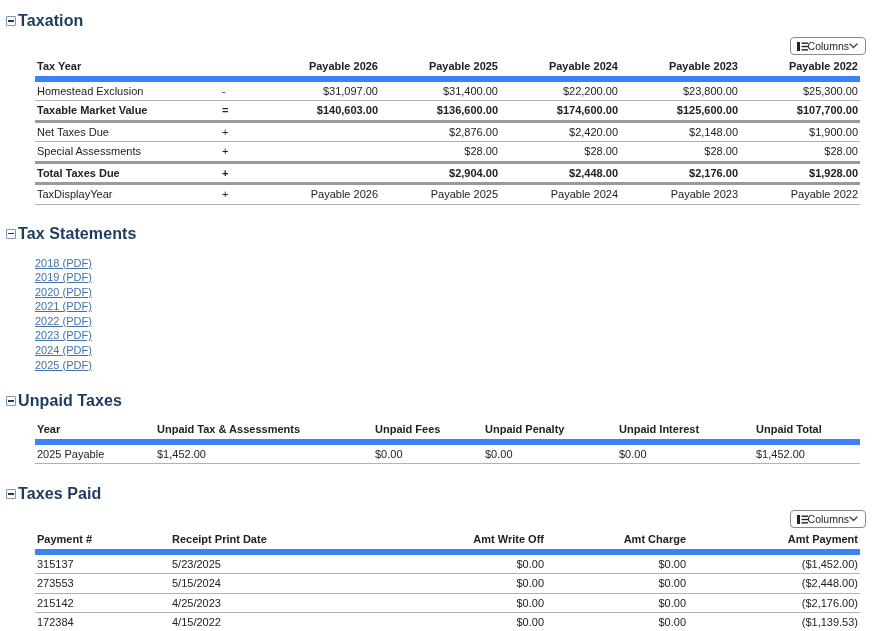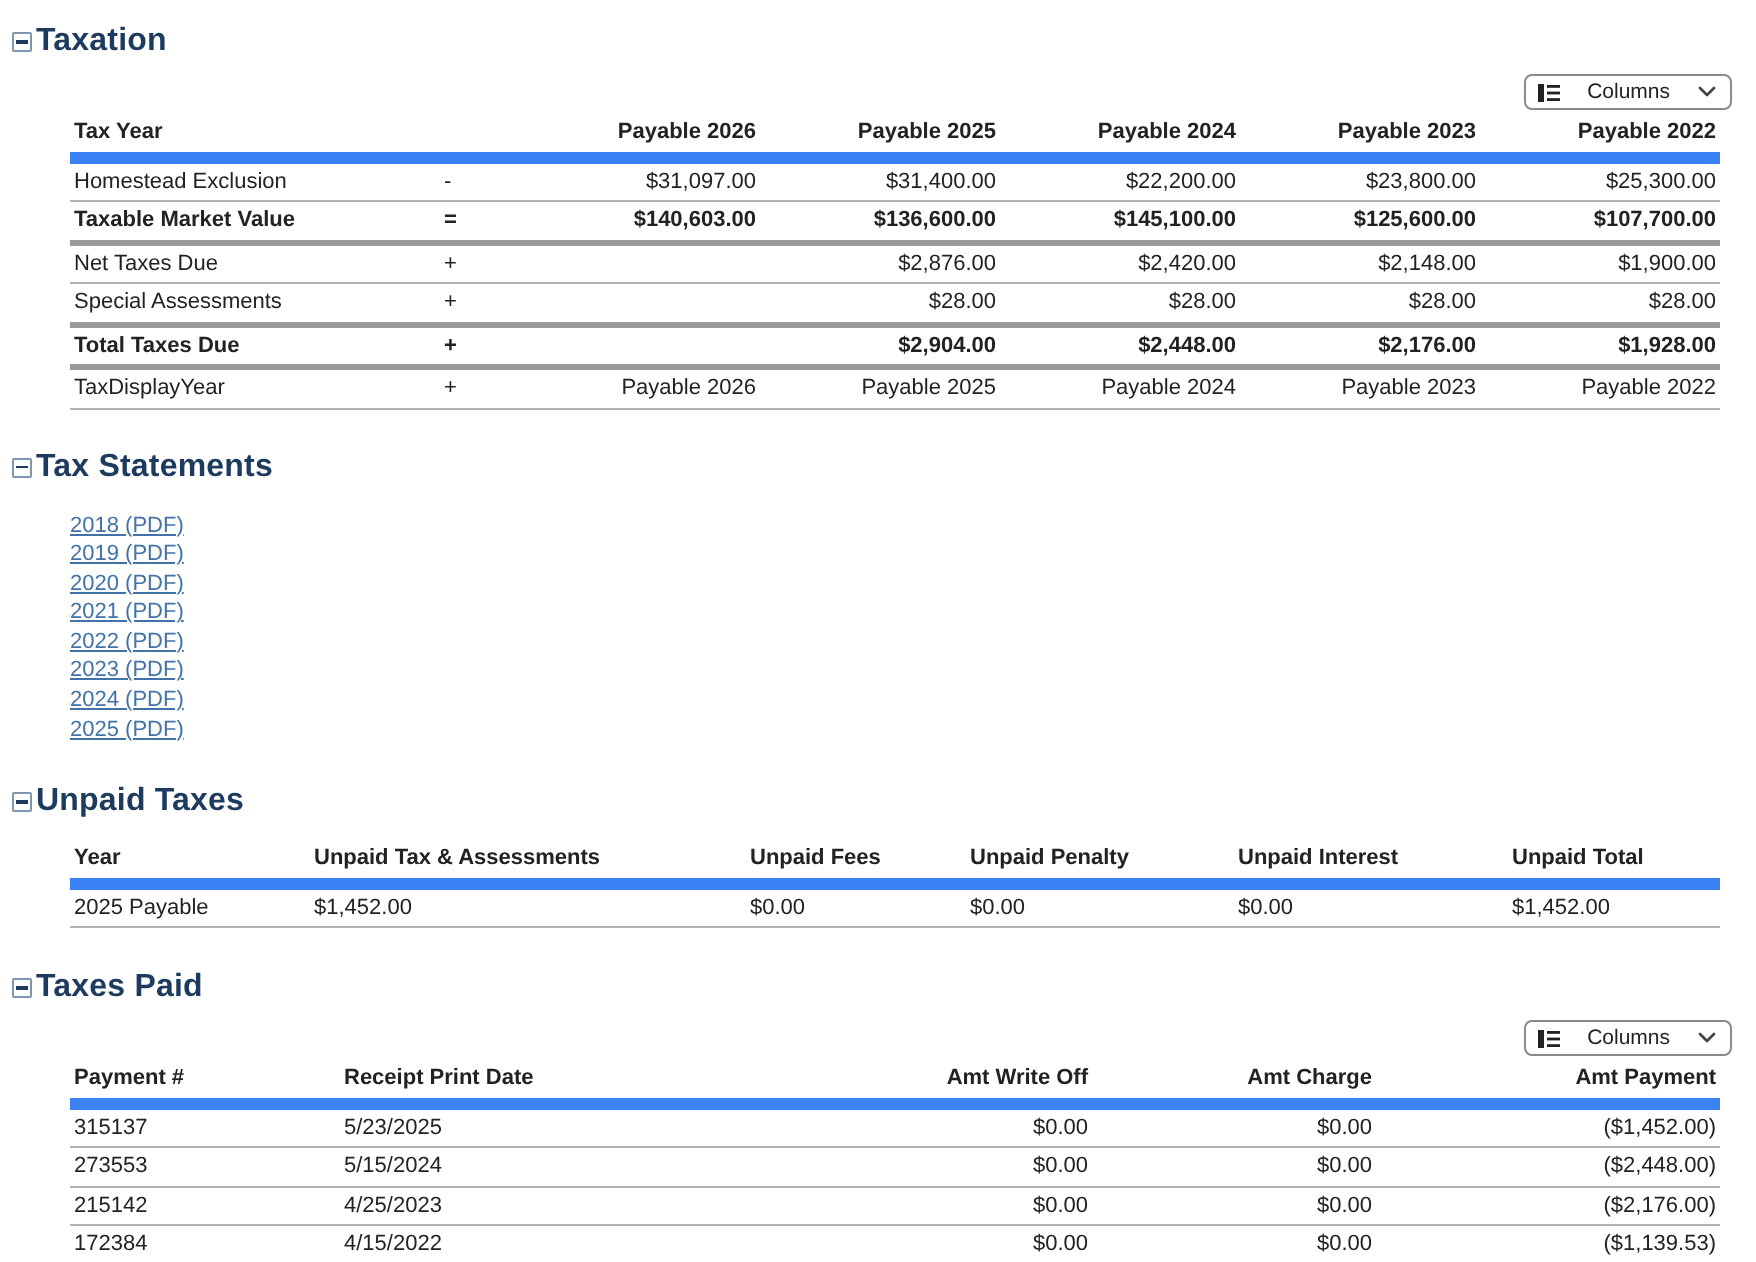--- a/index.html
+++ b/index.html
@@ -43,21 +43,21 @@
   .h-unpaid { margin-top: 20px !important; }
   .h-paid { margin-top: 21px !important; }
 
   
   .columns-row {
     width: 866px;
     display: flex; justify-content: flex-end;
     margin-top: 7px;
   }
   .columns-btn {
-    display: inline-flex; align-items: center; gap: 14px;
+    display: inline-flex; align-items: center; gap: 0;
     background: #ffffff;
     border: 1px solid #8a8a8a;
     border-radius: 4px;
     padding: 2px 7px 2px 6px;
     height: 18px;
     font-family: "Liberation Sans", sans-serif;
     font-size: 10.5px; color: #222;
     cursor: pointer;
   }
   .columns-btn svg { display: block; }
@@ -155,21 +155,21 @@
       <td class="num">$31,400.00</td>
       <td class="num">$22,200.00</td>
       <td class="num">$23,800.00</td>
       <td class="num">$25,300.00</td>
     </tr>
     <tr class="bold thick-b">
       <td>Taxable Market Value</td>
       <td>=</td>
       <td class="num">$140,603.00</td>
       <td class="num">$136,600.00</td>
-      <td class="num">$145,100.00</td>
+      <td class="num">$174,600.00</td>
       <td class="num">$125,600.00</td>
       <td class="num">$107,700.00</td>
     </tr>
     <tr>
       <td>Net Taxes Due</td>
       <td>+</td>
       <td class="num"></td>
       <td class="num">$2,876.00</td>
       <td class="num">$2,420.00</td>
       <td class="num">$2,148.00</td>

